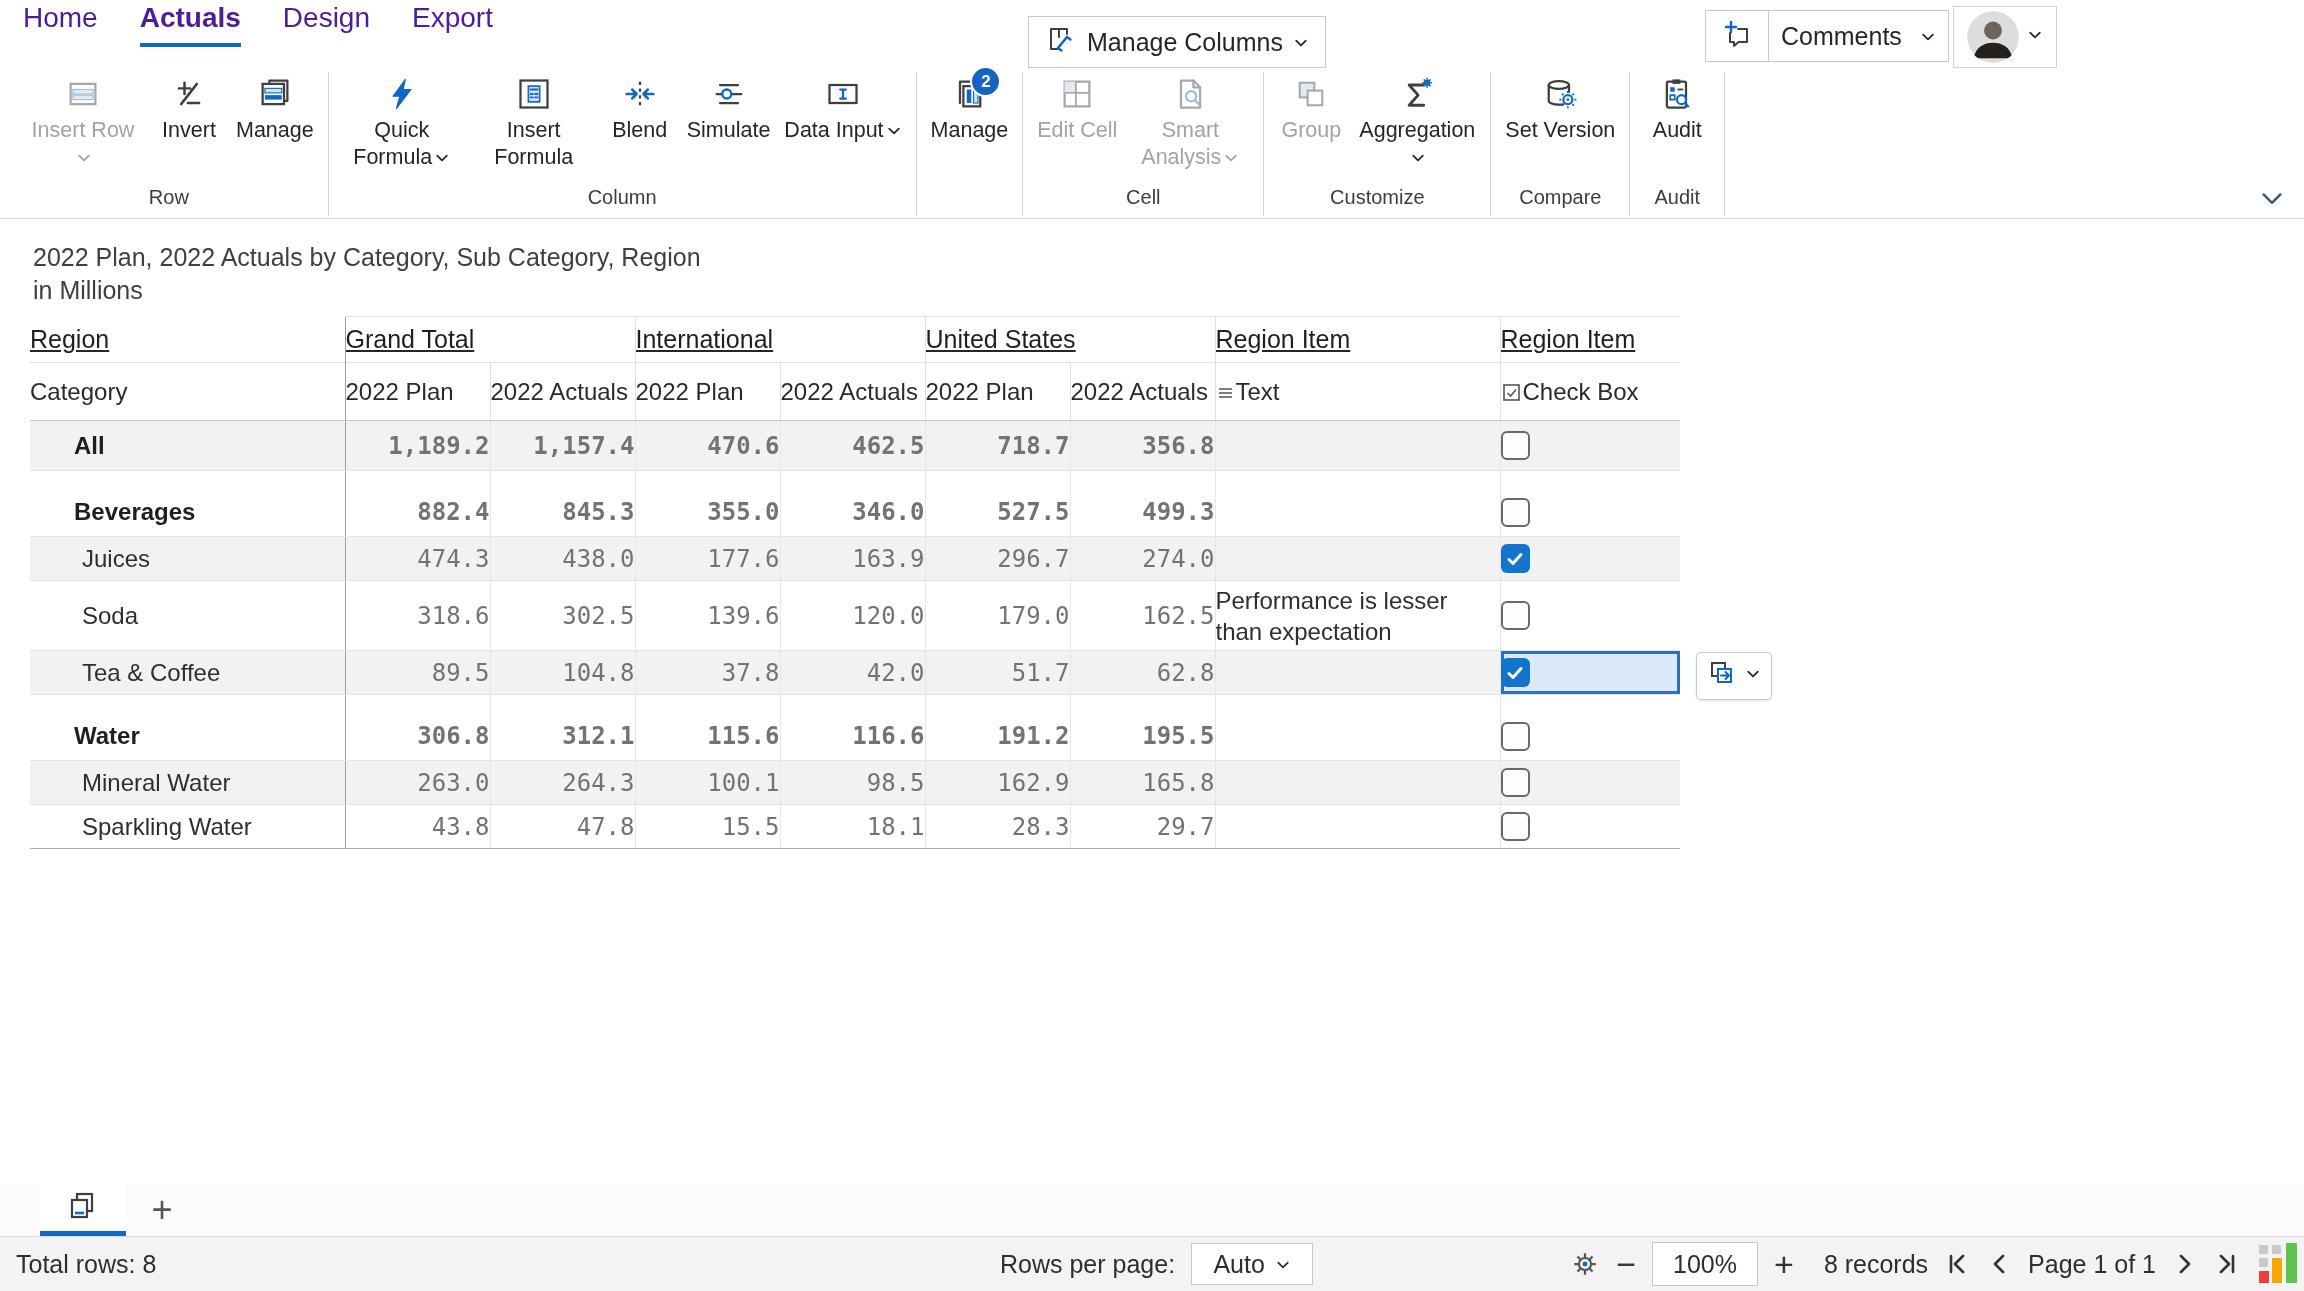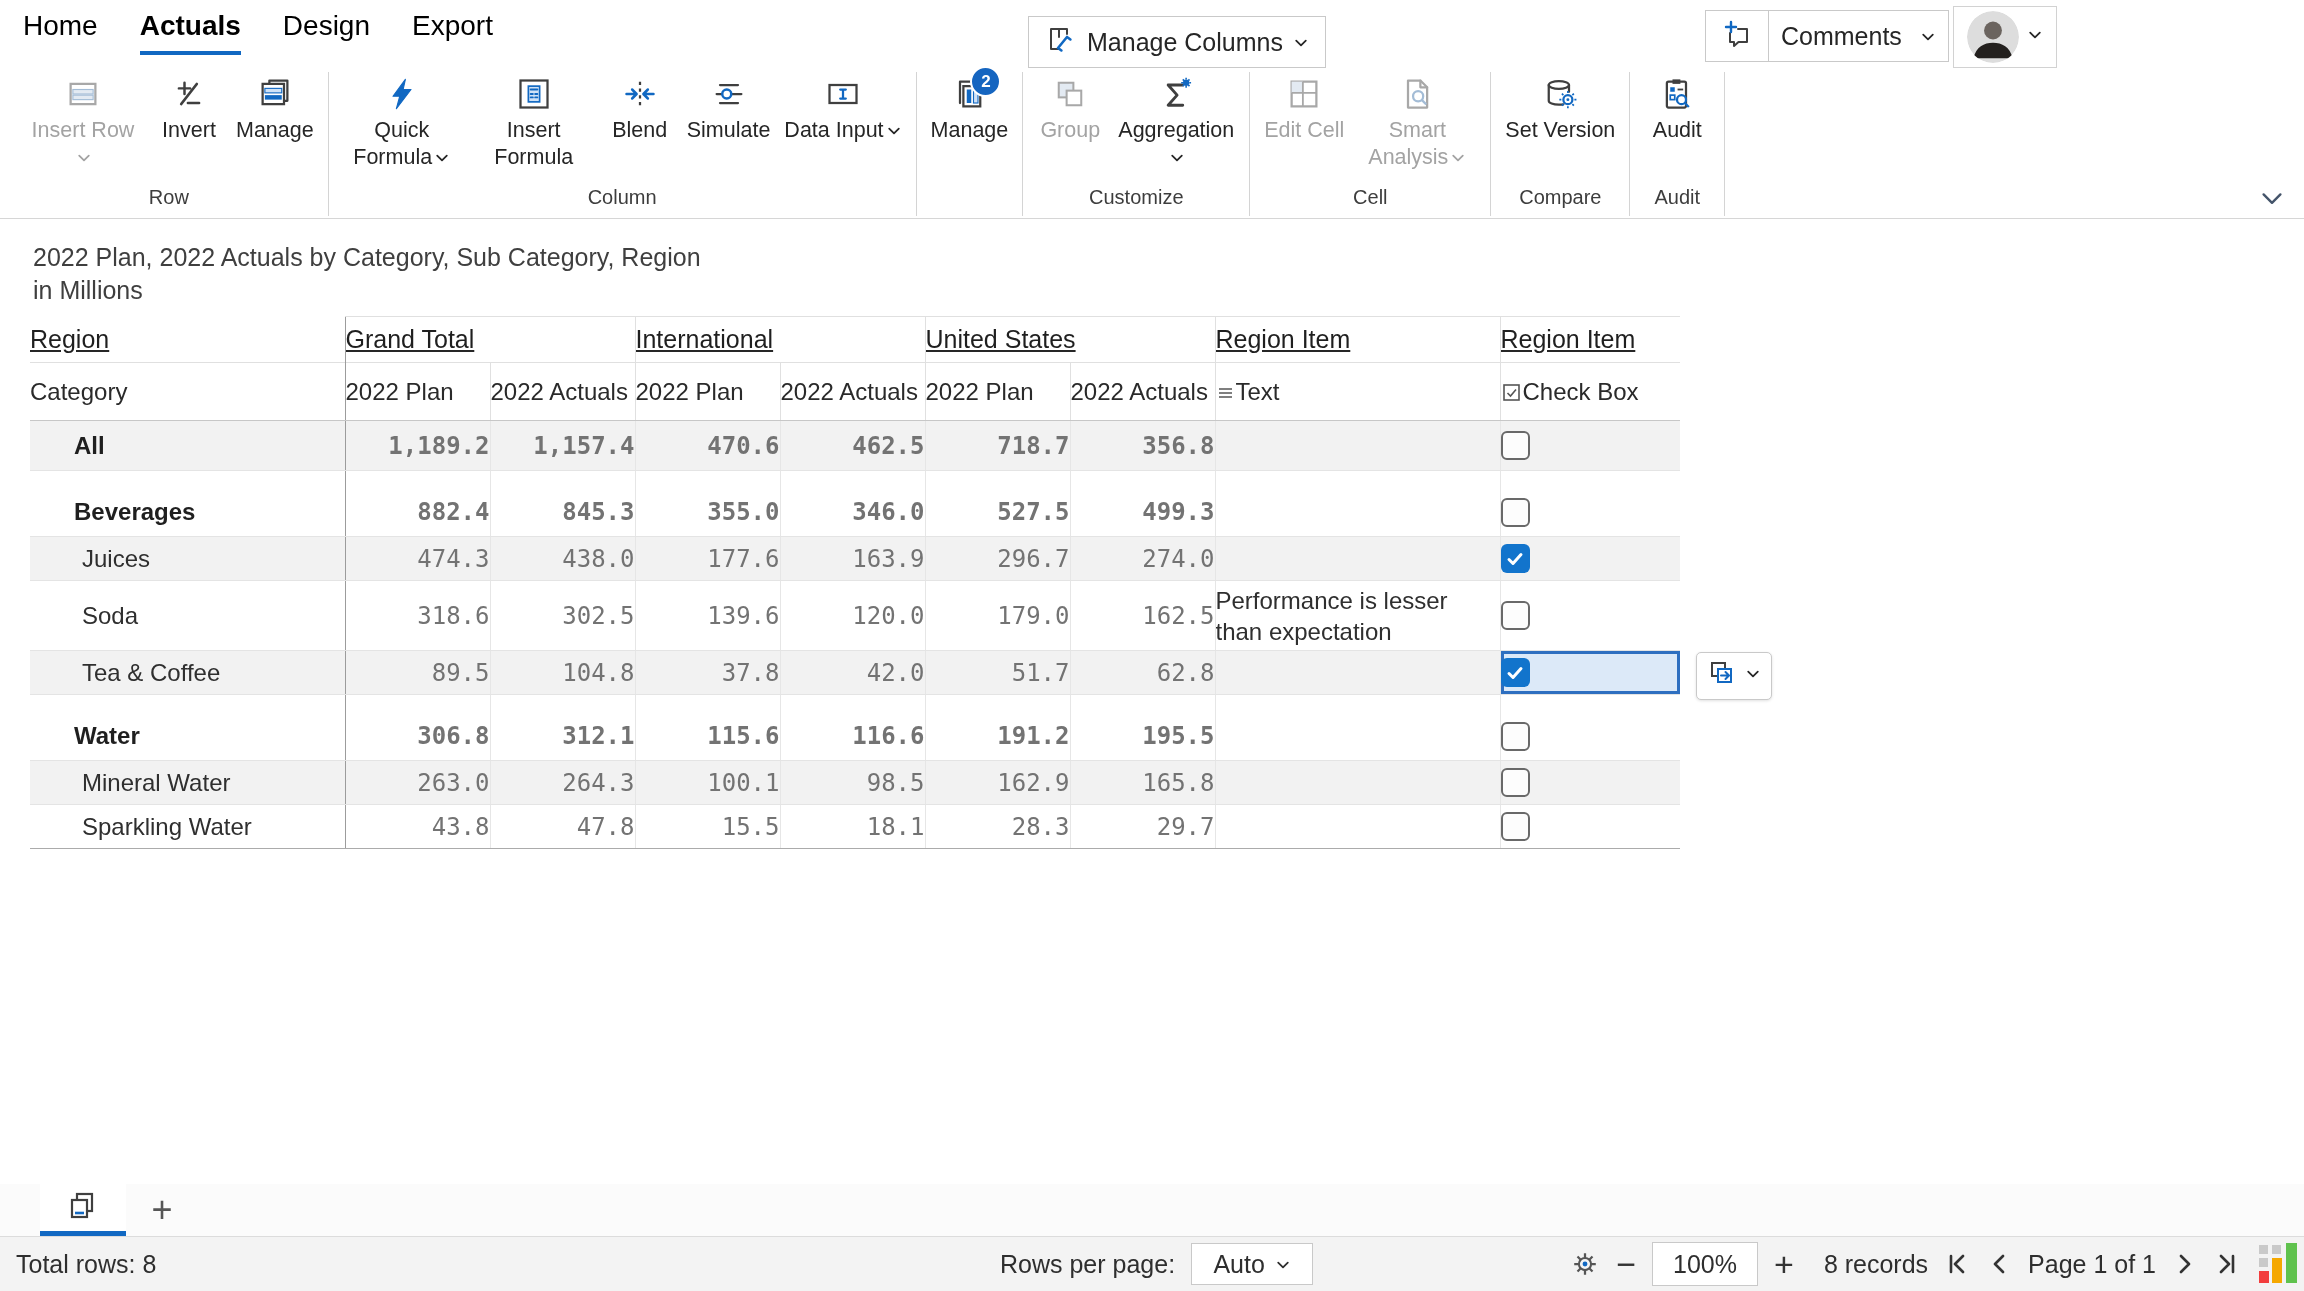--- a/index.html
+++ b/index.html
@@ -1,21 +1,21 @@
 <!DOCTYPE html>
 <html><head>
 <meta charset="utf-8">
 <style>
   html,body{margin:0;padding:0;background:#fff;}
   .app{position:relative;width:2304px;height:1291px;overflow:hidden;background:#fff;
        font-family:"Liberation Sans",sans-serif;color:#262626;}
   
   .ribbon{position:absolute;left:0;top:0;width:100%;height:219px;background:#fff;
           border-bottom:1px solid #d6d6d6;box-sizing:border-box;}
-  .tabs{position:absolute;left:23px;top:10px;display:flex;gap:42px;font-size:28px;color:#000000;}
+  .tabs{position:absolute;left:23px;top:2px;display:flex;gap:42px;font-size:28px;color:#4c1d95;}
   .tab{padding-bottom:9px;cursor:pointer;border-bottom:4px solid transparent;}
   .tab.active{font-weight:700;border-bottom:4px solid #1168C2;}
   .ribbon-groups{position:absolute;left:10px;top:72px;display:flex;align-items:stretch;height:144px;}
   .rgroup{display:flex;flex-direction:column;padding:0 8px;border-right:1px solid #d4d4d4;}
   .rgroup-buttons{display:flex;align-items:flex-start;gap:2px;flex:1;}
   .rbtn{display:flex;flex-direction:column;align-items:center;min-width:66px;max-width:118px;
         padding:2px 6px 0;cursor:pointer;text-align:center;}
   .rbtn .ricon{position:relative;width:40px;height:40px;display:flex;align-items:center;justify-content:center;}
   .rbtn .ricon svg{width:36px;height:36px;}
   .rlabel{font-size:21.5px;line-height:27px;color:#262626;margin-top:3px;}
@@ -248,68 +248,68 @@
               <span class="rlabel">Manage</span>
             </div>
           </div>
           <div class="rgroup-label"></div>
         </div>
         <div class="rgroup">
           <div class="rgroup-buttons">
             <div class="rbtn disabled">
               <span class="ricon">
                 <svg width="32" height="32" viewBox="0 0 32 32">
-                  <rect x="6" y="6" width="13" height="13" fill="#e3eaf2" stroke="#a8a8a8" stroke-width="1.8"></rect>
-                  <rect x="13" y="13" width="13" height="13" fill="#fff" stroke="#a8a8a8" stroke-width="1.8"></rect>
-                </svg>
-              </span>
-              <span class="rlabel">Group</span>
-            </div>
-            <div class="rbtn">
-              <span class="ricon">
-                <svg width="32" height="32" viewBox="0 0 32 32">
-                  <path d="M22 8H9l8 9-8 9h13" fill="none" stroke-linecap="round" stroke-linejoin="round" stroke="#3f3f3f" stroke-width="2.5"></path>
-                  <circle cx="25" cy="6" r="2.8" fill="#1168C2"></circle>
-                  <path d="M25 1.6v1.6M25 8.8v1.6M20.6 6h1.6M27.8 6h1.6M22 3l1.1 1.1M26.9 7.9L28 9M22 9l1.1-1.1M26.9 4.1L28 3" stroke="#1168C2" stroke-width="1.4"></path>
-                </svg>
-              </span>
-              <span class="rlabel">Aggregation<span class="chev"><svg width="16" height="16" viewBox="0 0 20 20">
+                  <rect x="5" y="5" width="22" height="22" fill="none" stroke="#a8a8a8" stroke-width="2"></rect>
+                  <rect x="5" y="5" width="10" height="10" fill="#e3eaf2"></rect>
+                  <path d="M15 5v22M5 15h22" stroke="#a8a8a8" stroke-width="1.6"></path>
+                </svg>
+              </span>
+              <span class="rlabel">Edit Cell</span>
+            </div>
+            <div class="rbtn disabled">
+              <span class="ricon">
+                <svg width="32" height="32" viewBox="0 0 32 32">
+                  <path d="M8 28V4h11l6 6v18z" fill="none" stroke-linecap="round" stroke-linejoin="round" stroke="#a8a8a8" stroke-width="2"></path>
+                  <path d="M19 4v6h6" fill="none" stroke-linecap="round" stroke-linejoin="round" stroke="#a8a8a8" stroke-width="2"></path>
+                  <circle cx="17" cy="18" r="4.5" fill="none" stroke="#a3bcd6" stroke-width="2"></circle>
+                  <path d="M20.2 21.2l4 4" stroke="#a3bcd6" stroke-width="2"></path>
+                </svg>
+              </span>
+              <span class="rlabel">Smart Analysis<span class="chev"><svg width="16" height="16" viewBox="0 0 20 20">
                     <path d="M4 7l6 6 6-6" fill="none" stroke="currentColor" stroke-width="2.2" stroke-linecap="round" stroke-linejoin="round"></path>
                   </svg></span></span>
             </div>
           </div>
-          <div class="rgroup-label">Customize</div>
+          <div class="rgroup-label">Cell</div>
         </div>
         <div class="rgroup">
           <div class="rgroup-buttons">
             <div class="rbtn disabled">
               <span class="ricon">
                 <svg width="32" height="32" viewBox="0 0 32 32">
-                  <rect x="5" y="5" width="22" height="22" fill="none" stroke="#a8a8a8" stroke-width="2"></rect>
-                  <rect x="5" y="5" width="10" height="10" fill="#e3eaf2"></rect>
-                  <path d="M15 5v22M5 15h22" stroke="#a8a8a8" stroke-width="1.6"></path>
-                </svg>
-              </span>
-              <span class="rlabel">Edit Cell</span>
-            </div>
-            <div class="rbtn disabled">
-              <span class="ricon">
-                <svg width="32" height="32" viewBox="0 0 32 32">
-                  <path d="M8 28V4h11l6 6v18z" fill="none" stroke-linecap="round" stroke-linejoin="round" stroke="#a8a8a8" stroke-width="2"></path>
-                  <path d="M19 4v6h6" fill="none" stroke-linecap="round" stroke-linejoin="round" stroke="#a8a8a8" stroke-width="2"></path>
-                  <circle cx="17" cy="18" r="4.5" fill="none" stroke="#a3bcd6" stroke-width="2"></circle>
-                  <path d="M20.2 21.2l4 4" stroke="#a3bcd6" stroke-width="2"></path>
-                </svg>
-              </span>
-              <span class="rlabel">Smart Analysis<span class="chev"><svg width="16" height="16" viewBox="0 0 20 20">
+                  <rect x="6" y="6" width="13" height="13" fill="#e3eaf2" stroke="#a8a8a8" stroke-width="1.8"></rect>
+                  <rect x="13" y="13" width="13" height="13" fill="#fff" stroke="#a8a8a8" stroke-width="1.8"></rect>
+                </svg>
+              </span>
+              <span class="rlabel">Group</span>
+            </div>
+            <div class="rbtn">
+              <span class="ricon">
+                <svg width="32" height="32" viewBox="0 0 32 32">
+                  <path d="M22 8H9l8 9-8 9h13" fill="none" stroke-linecap="round" stroke-linejoin="round" stroke="#3f3f3f" stroke-width="2.5"></path>
+                  <circle cx="25" cy="6" r="2.8" fill="#1168C2"></circle>
+                  <path d="M25 1.6v1.6M25 8.8v1.6M20.6 6h1.6M27.8 6h1.6M22 3l1.1 1.1M26.9 7.9L28 9M22 9l1.1-1.1M26.9 4.1L28 3" stroke="#1168C2" stroke-width="1.4"></path>
+                </svg>
+              </span>
+              <span class="rlabel">Aggregation<span class="chev"><svg width="16" height="16" viewBox="0 0 20 20">
                     <path d="M4 7l6 6 6-6" fill="none" stroke="currentColor" stroke-width="2.2" stroke-linecap="round" stroke-linejoin="round"></path>
                   </svg></span></span>
             </div>
           </div>
-          <div class="rgroup-label">Cell</div>
+          <div class="rgroup-label">Customize</div>
         </div>
         <div class="rgroup">
           <div class="rgroup-buttons">
             <div class="rbtn">
               <span class="ricon">
                 <svg width="32" height="32" viewBox="0 0 32 32">
                   <ellipse cx="15" cy="8" rx="9" ry="3.5" fill="none" stroke="#3f3f3f" stroke-width="2"></ellipse>
                   <path d="M6 8v14c0 2 3.8 3.5 9 3.5 1.4 0 2.8-.1 4-.35M24 8v6" fill="none" stroke-linecap="round" stroke-linejoin="round" stroke="#3f3f3f" stroke-width="2"></path>
                   <circle cx="23" cy="21" r="4" fill="none" stroke="#1168C2" stroke-width="2"></circle>
                   <circle cx="23" cy="21" r="1.3" fill="#1168C2"></circle>

